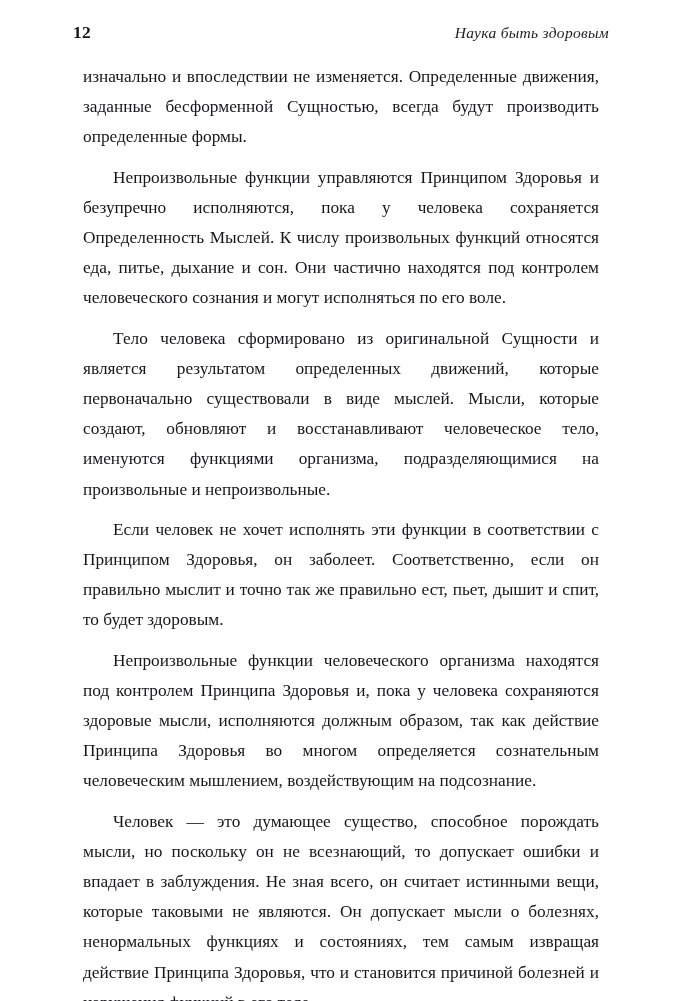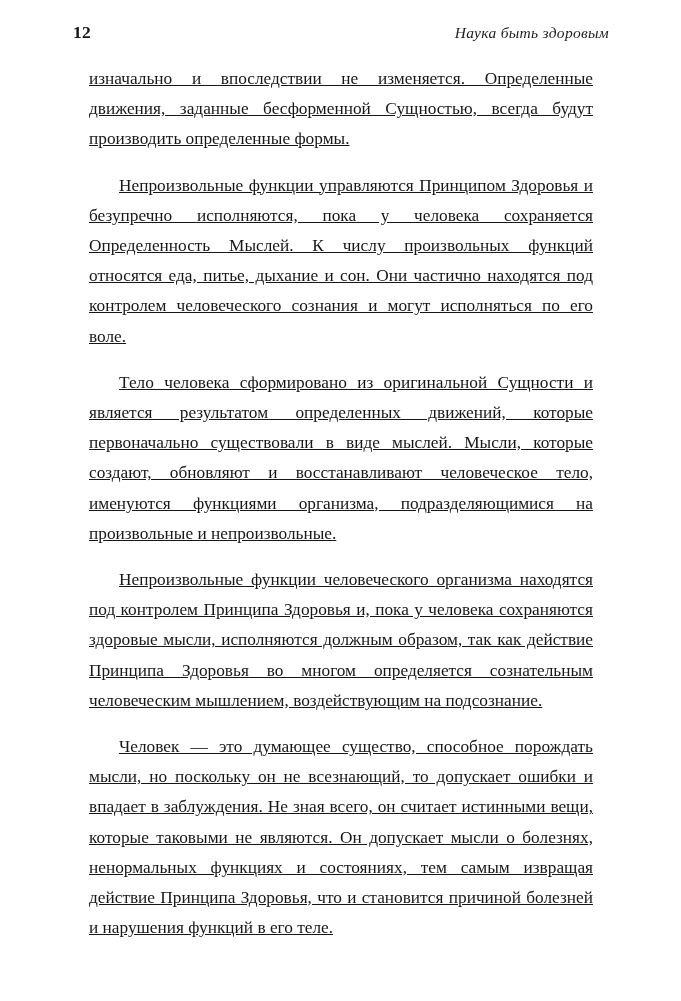--- a/index.html
+++ b/index.html
@@ -37,27 +37,26 @@
     letter-spacing: 0.2px;
   }
   .book-title {
     font-size: 15.5px;
     font-style: italic;
     letter-spacing: 0.3px;
     color: #1d1d20;
     margin-left: 21px;
   }
   .body-text p {
-    margin: 16px;
+    margin: 10px;
     font-size: 17.3px;
     line-height: 30.2px;
     text-align: justify;
     text-justify: inter-word;
     hyphens: manual;
-    text-decoration: underline;
     -webkit-hyphens: manual;
   }
   .body-text p.indent {
     text-indent: 30px;
   }
   .body-text p.last-line-left:last-of-type {
     text-align-last: left;
   }
 </style>
 </head>
@@ -68,18 +67,19 @@
 
     <div class="running-head">
       <span class="folio">12</span>
       <span class="book-title">Наука быть здоровым</span>
     </div>
 
     <div class="body-text">
       <p>изначально и впоследствии не изменяется. Определенные движения, заданные бесформенной Сущностью, всегда будут производить определенные формы.</p>
       <p class="indent">Непроизвольные функции управляются Принципом Здоровья и безупречно исполняются, пока у человека сохраняется Определенность Мыслей. К числу произвольных функций относятся еда, питье, дыхание и сон. Они частично находятся под контролем человеческого сознания и могут исполняться по его воле.</p>
       <p class="indent">Тело человека сформировано из оригинальной Сущности и является результатом определенных движений, которые первоначально существовали в виде мыслей. Мысли, которые создают, обновляют и восстанавливают человеческое тело, именуются функциями организма, подразделяющимися на произвольные и непроизвольные.</p>
+      <p class="indent">Если человек не хочет исполнять эти функции в соответствии с Принципом Здоровья, он заболеет. Соответственно, если он правильно мыслит и точно так же правильно ест, пьет, дышит и спит, то будет здоровым.</p>
       <p class="indent">Непроизвольные функции человеческого организма находятся под контролем Принципа Здоровья и, пока у человека сохраняются здоровые мысли, исполняются должным образом, так как действие Принципа Здоровья во многом определяется сознательным человеческим мышлением, воздействующим на подсознание.</p>
       <p class="indent last-line-left">Человек — это думающее существо, способное порождать мысли, но поскольку он не всезнающий, то допускает ошибки и впадает в заблуждения. Не зная всего, он считает истинными вещи, которые таковыми не являются. Он допускает мысли о болезнях, ненормальных функциях и состояниях, тем самым извращая действие Принципа Здоровья, что и становится причиной болезней и нарушения функций в его теле.</p>
     </div>
 
   </div>
 </div>
 
 </body></html>

